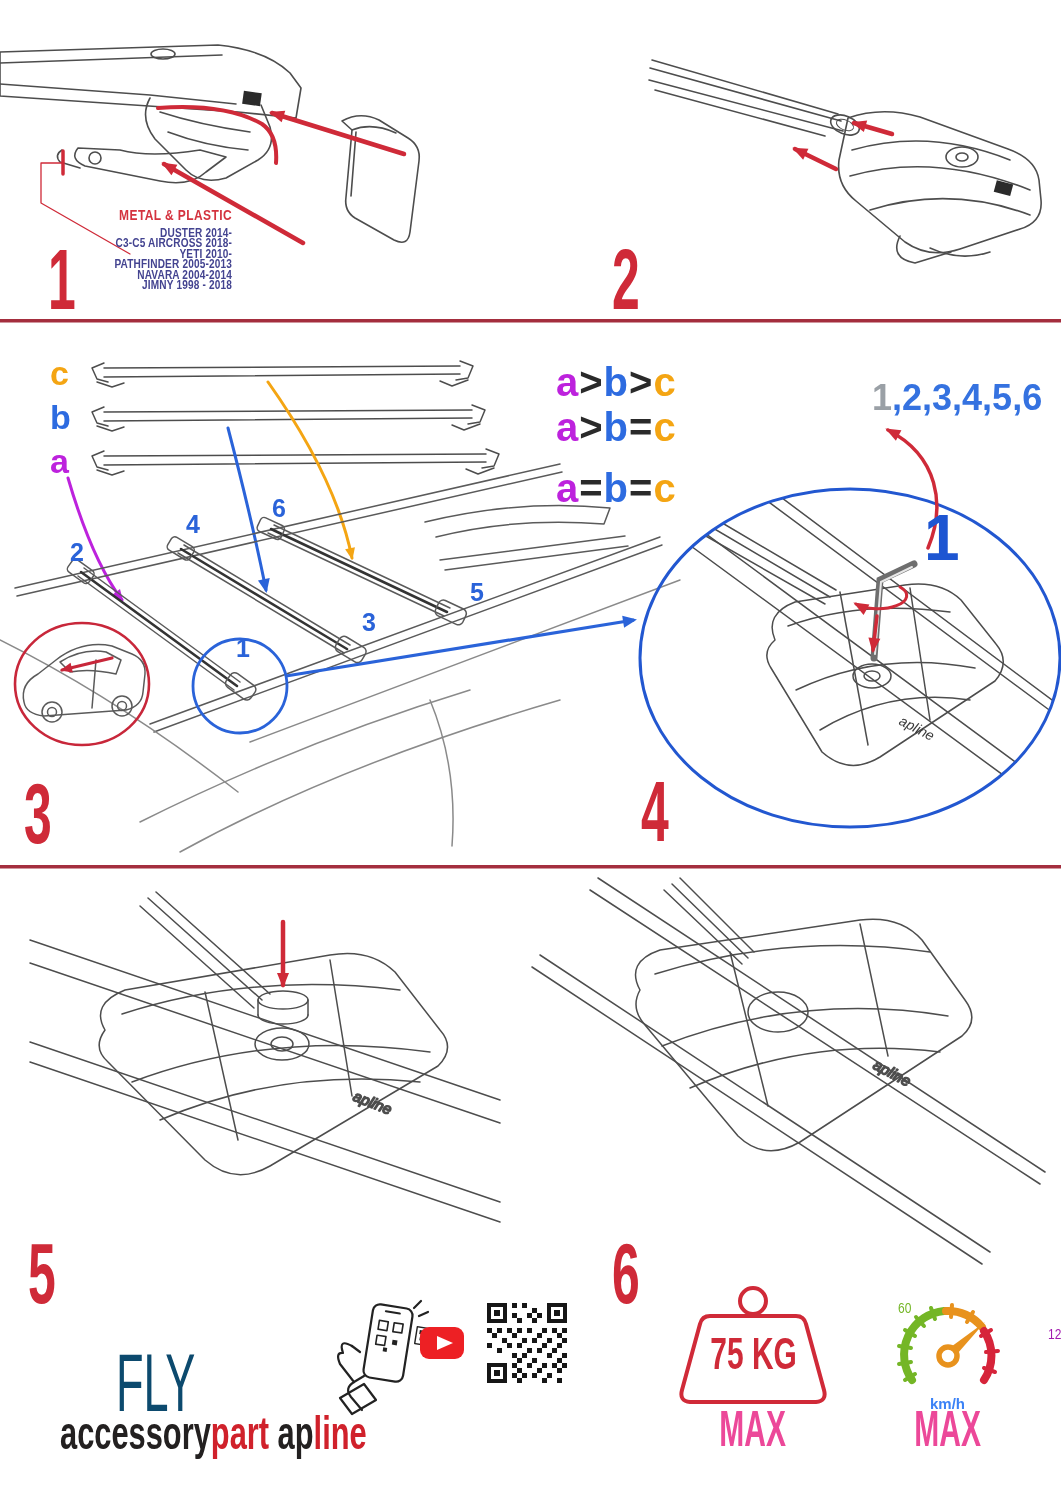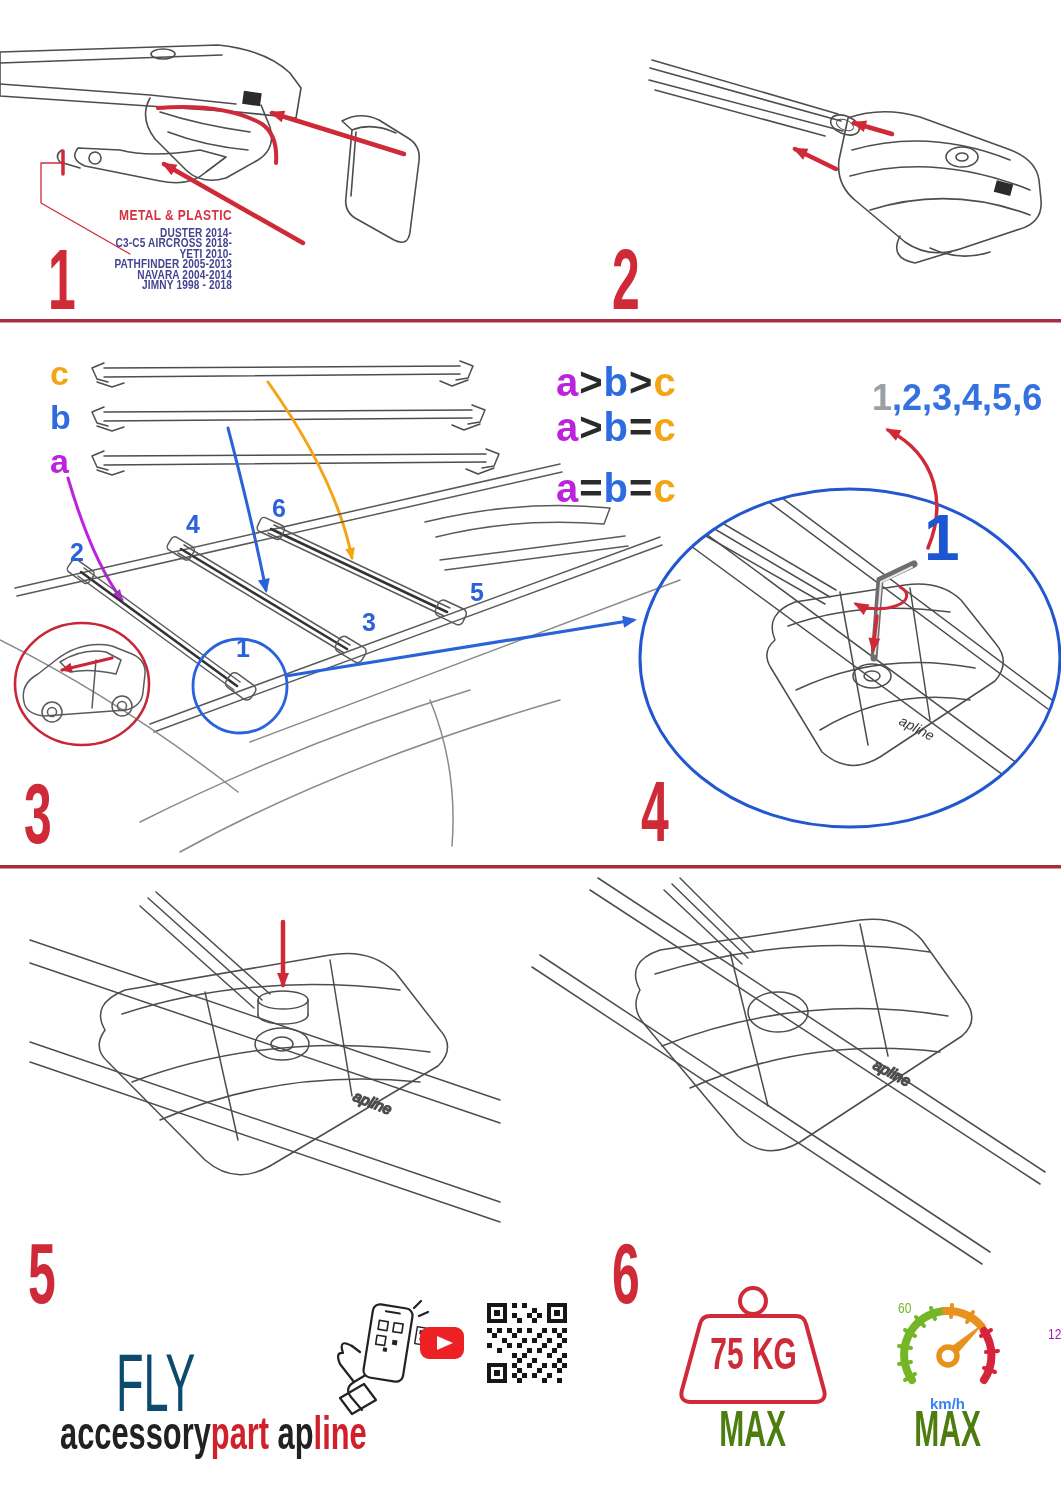--- a/index.html
+++ b/index.html
@@ -22,21 +22,21 @@
   .seq .g{color:#9aa0a6}
   .seq .b{color:#3572e0}
   .big1{font-weight:bold;font-size:64px;color:#1d55d2}
   .fly{font-weight:normal;font-size:82px;color:#0c4a6e}
   .fly .cx{transform:scaleX(.55)}
   .brandline{font-weight:bold;font-size:46px;color:#232020}
   .brandline .cx{transform:scaleX(.67)}
   .brandline .red{color:#d0212b}
   .kg{font-weight:bold;font-size:44px;color:#cf2a38;width:126px;text-align:center}
   .kg .cx{transform:scaleX(.68);transform-origin:50% 0}
-  .maxlbl{font-weight:bold;font-size:50px;color:#4d7c0f;width:126px;text-align:center}
+  .maxlbl{font-weight:bold;font-size:50px;color:#ec4899;width:126px;text-align:center}
   .maxlbl .cx{transform:scaleX(.6);transform-origin:50% 0}
   .stick{font-weight:normal;font-size:15px}
   .stick .cx{transform:scaleX(.8)}
   .kmh{font-size:15px;font-weight:bold;color:#3b82f6}
 </style>
 </head>
 <body>
 
 <div class="page">
 

